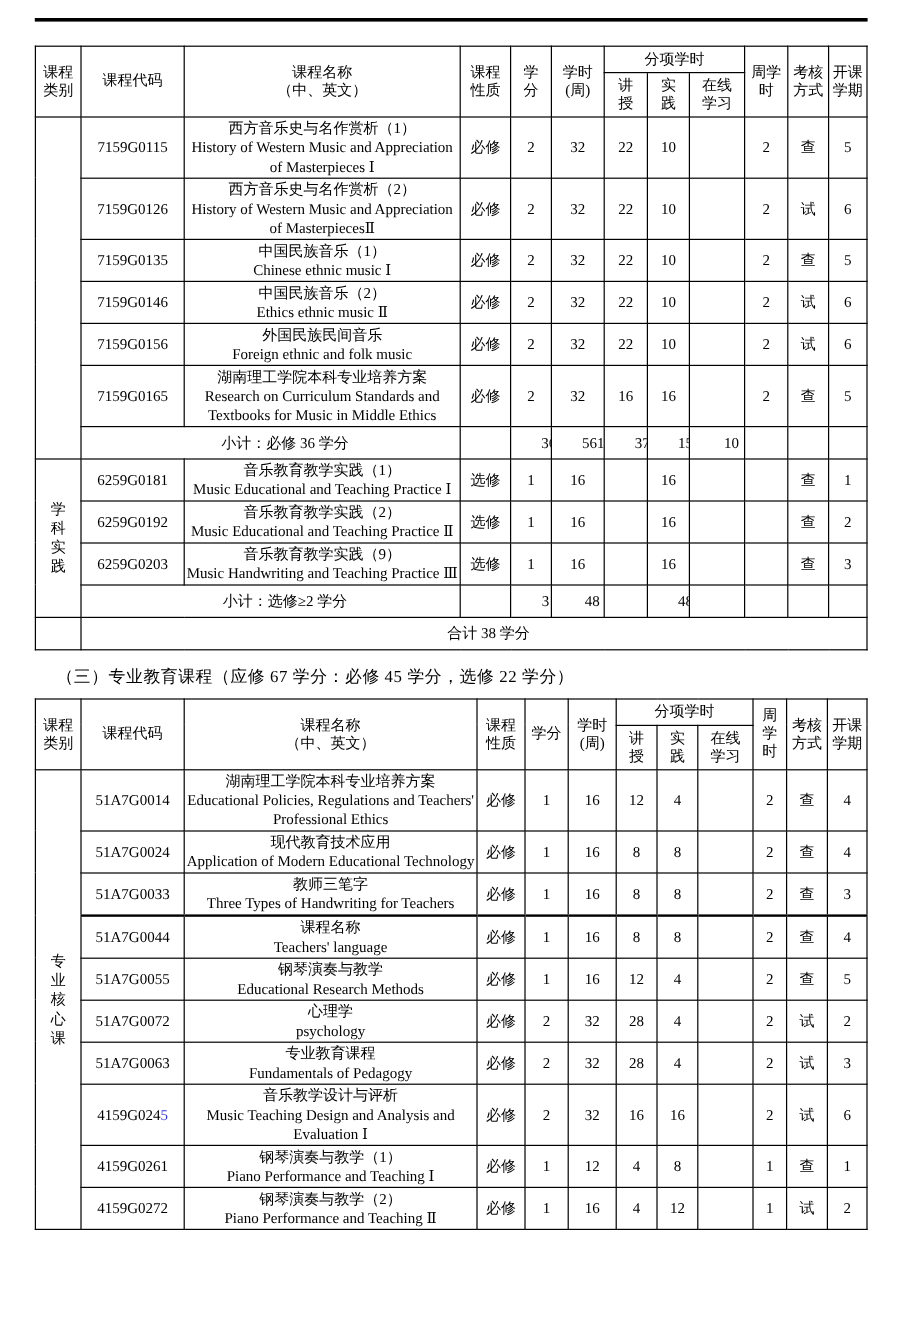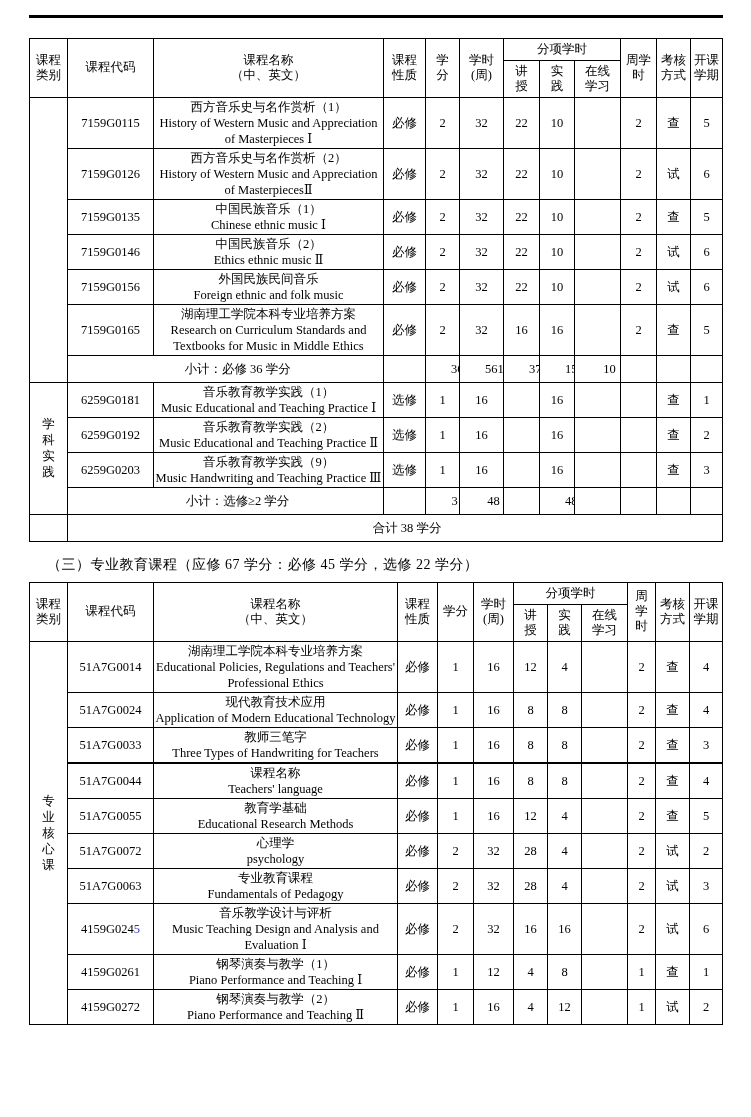--- a/index.html
+++ b/index.html
@@ -360,21 +360,21 @@
           <td>16</td>
           <td>8</td>
           <td>8</td>
           <td></td>
           <td>2</td>
           <td>查</td>
           <td>4</td>
         </tr>
         <tr>
           <td class="code-cell">51A7G0055</td>
-          <td class="name-cell"><div class="cn">教育学基础</div><div class="en">Educational Research Methods</div></td>
+          <td class="name-cell"><div class="cn">钢琴演奏与教学</div><div class="en">Educational Research Methods</div></td>
           <td>必修</td>
           <td>1</td>
           <td>16</td>
           <td>12</td>
           <td>4</td>
           <td></td>
           <td>2</td>
           <td>查</td>
           <td>5</td>
         </tr>

